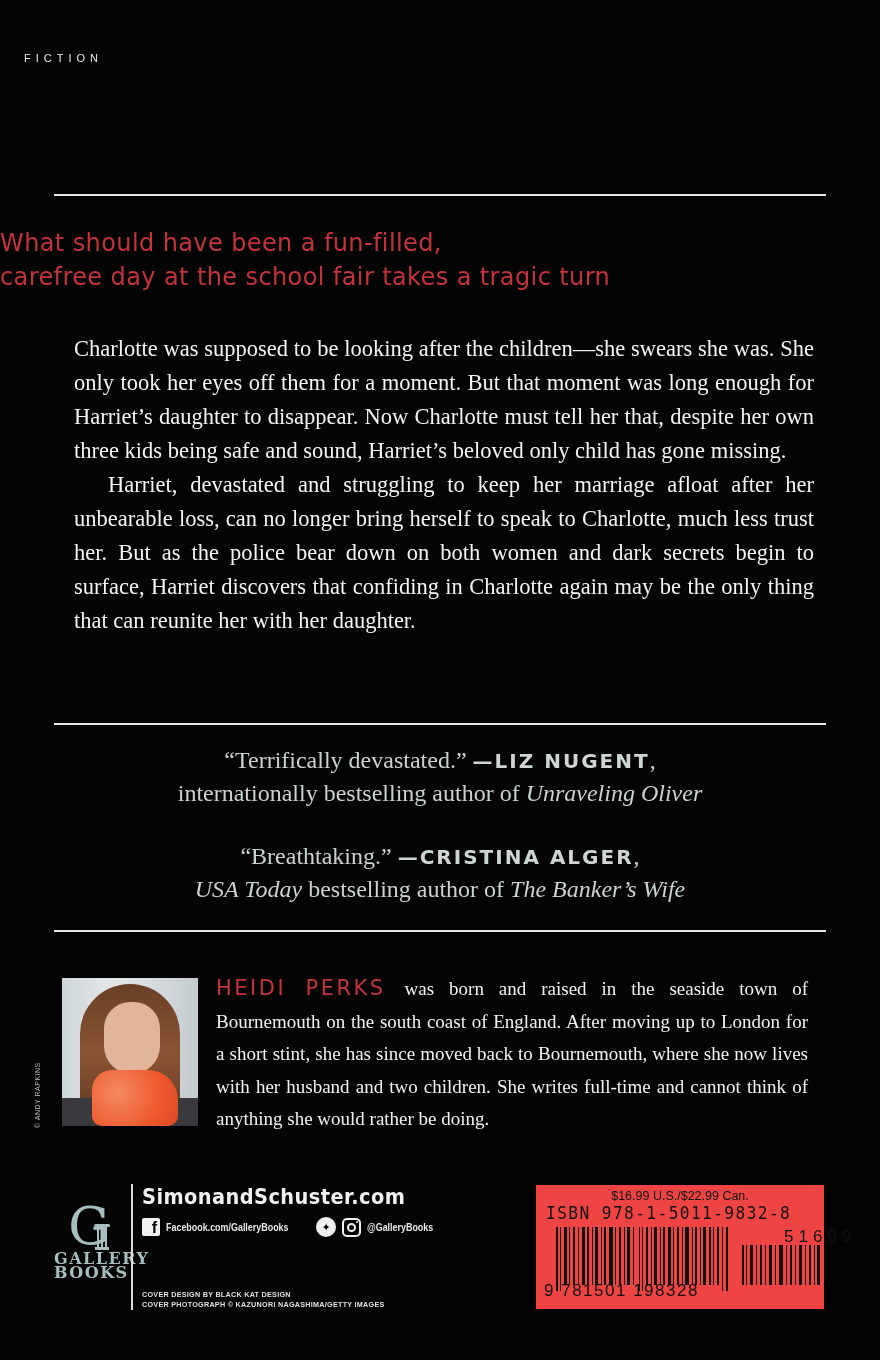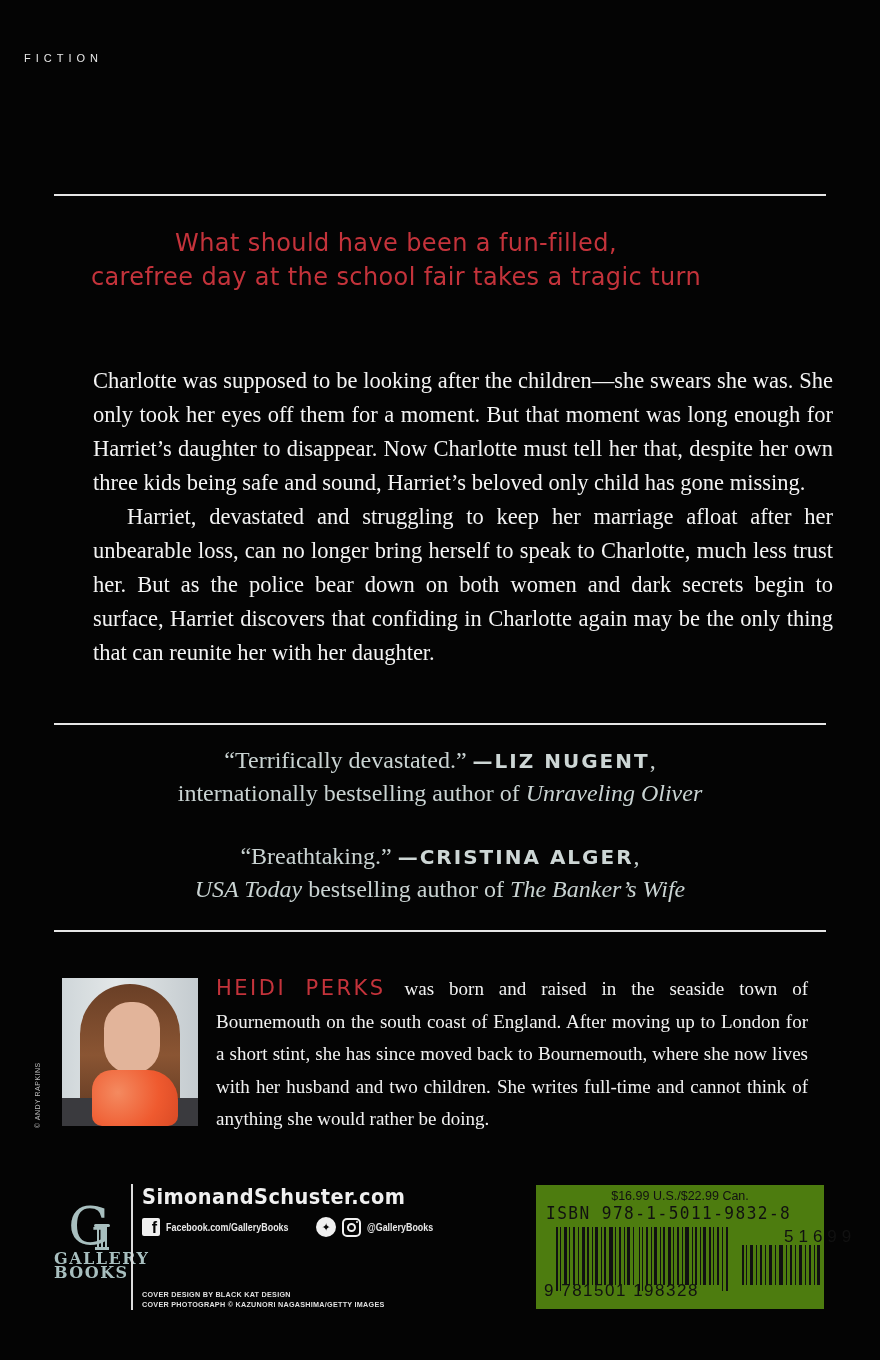--- a/index.html
+++ b/index.html
@@ -27,21 +27,21 @@
   .blurb .by {
     font-family: "DejaVu Sans", sans-serif;
     font-weight: bold; font-size: 20px; letter-spacing: 2px;
     color: #cdd6d5;
   }
   .blurb i { font-style: italic; }
 
   .rule { left: 54px; width: 772px; height: 2px; background: #e6e6e6; }
 
   .tagline {
-    left: 0; width: 792px; text-align: center;
+    left: 0; width: 792px; text-align: left;
     font-family: "DejaVu Sans", sans-serif;
     font-size: 24px; line-height: 34px; color: #c4333b;
     letter-spacing: 0.4px;
   }
 
   .body-copy {
     left: 74px; width: 740px;
     font-size: 22.5px; line-height: 34px; color: #f4f4f4;
     text-align: justify; text-align-last: left;
   }
@@ -149,21 +149,21 @@
 
   .credits {
     left: 142px; top: 1290px;
     font-family: "Liberation Sans", sans-serif; font-weight: bold;
     font-size: 8px; line-height: 10px; color: #e0e0e0;
     letter-spacing: 0.3px; transform: scaleX(0.9); transform-origin: 0 0;
   }
 
   .barcode-box {
     left: 536px; top: 1185px; width: 288px; height: 124px;
-    background: #4d7c0f; color: #111;
+    background: #ef4444; color: #111;
   }
   .price {
     position: absolute; left: 0; width: 100%; top: 4px; text-align: center;
     font-family: "Liberation Sans", sans-serif; font-size: 12.5px;
   }
   .isbn-text {
     position: absolute; left: 10px; top: 18px;
     font-family: "DejaVu Sans Mono", monospace; font-size: 17px; letter-spacing: 1.5px;
     transform: scaleX(0.95); transform-origin: 0 0;
   }
@@ -188,21 +188,21 @@
 <div class="abs blurb" style="top:98px;">
 </div>
 
 <div class="abs rule" style="top:194px;"></div>
 
 <div class="abs tagline" style="top:226px;">
   <div>What should have been a fun-filled,</div>
   <div>carefree day at the school fair takes a tragic turn</div>
 </div>
 
-<div class="abs body-copy" style="top:364px;margin-left:19px;">
+<div class="abs body-copy" style="top:332px;">
   <p>Charlotte was supposed to be looking after the children—she swears she was. She only took her eyes off them for a moment. But that moment was long enough for Harriet’s daughter to disappear. Now Charlotte must tell her that, despite her own three kids being safe and sound, Harriet’s beloved only child has gone missing.</p>
   <p class="indent">Harriet, devastated and struggling to keep her marriage afloat after her unbearable loss, can no longer bring herself to speak to Charlotte, much less trust her. But as the police bear down on both women and dark secrets begin to surface, Harriet discovers that confiding in Charlotte again may be the only thing that can reunite her with her daughter.</p>
 </div>
 
 <div class="abs rule" style="top:723px;"></div>
 
 <div class="abs blurb" style="top:744px;">
   <div>
     <span>“Terrifically devastated.”</span>
     <span class="by">—</span><span class="by">LIZ NUGENT</span><span>,</span>

